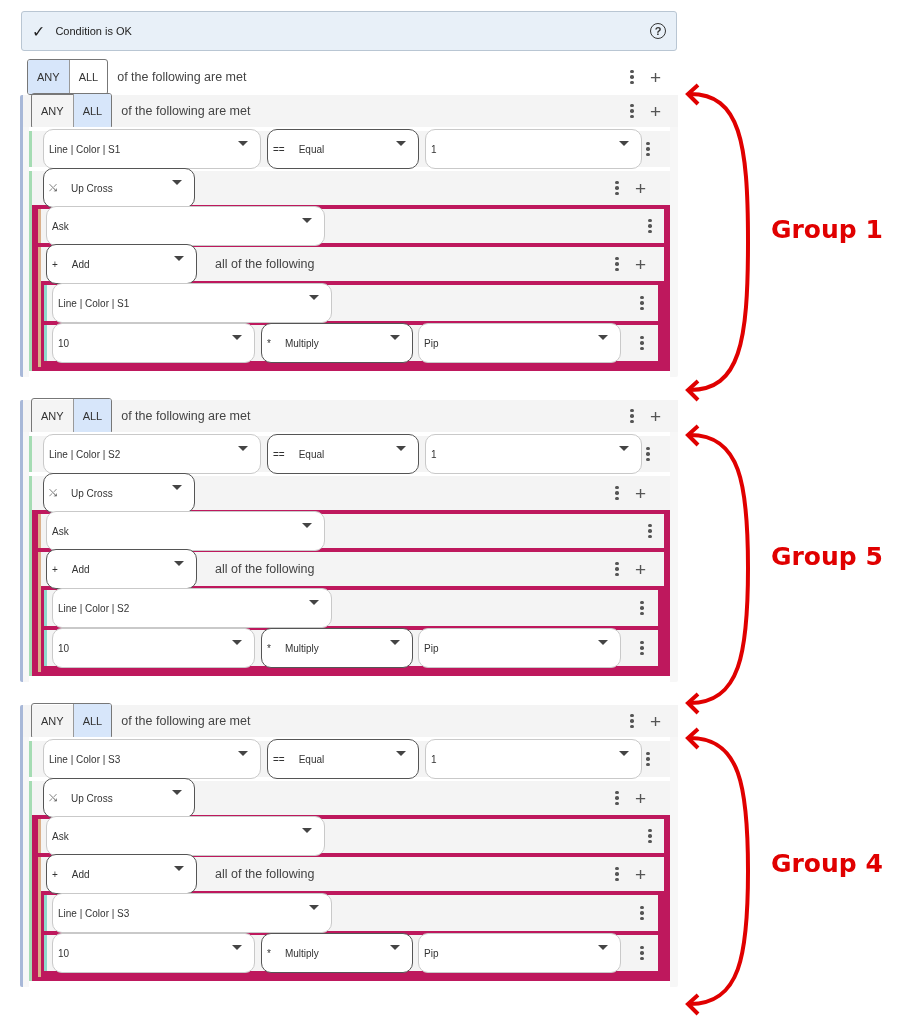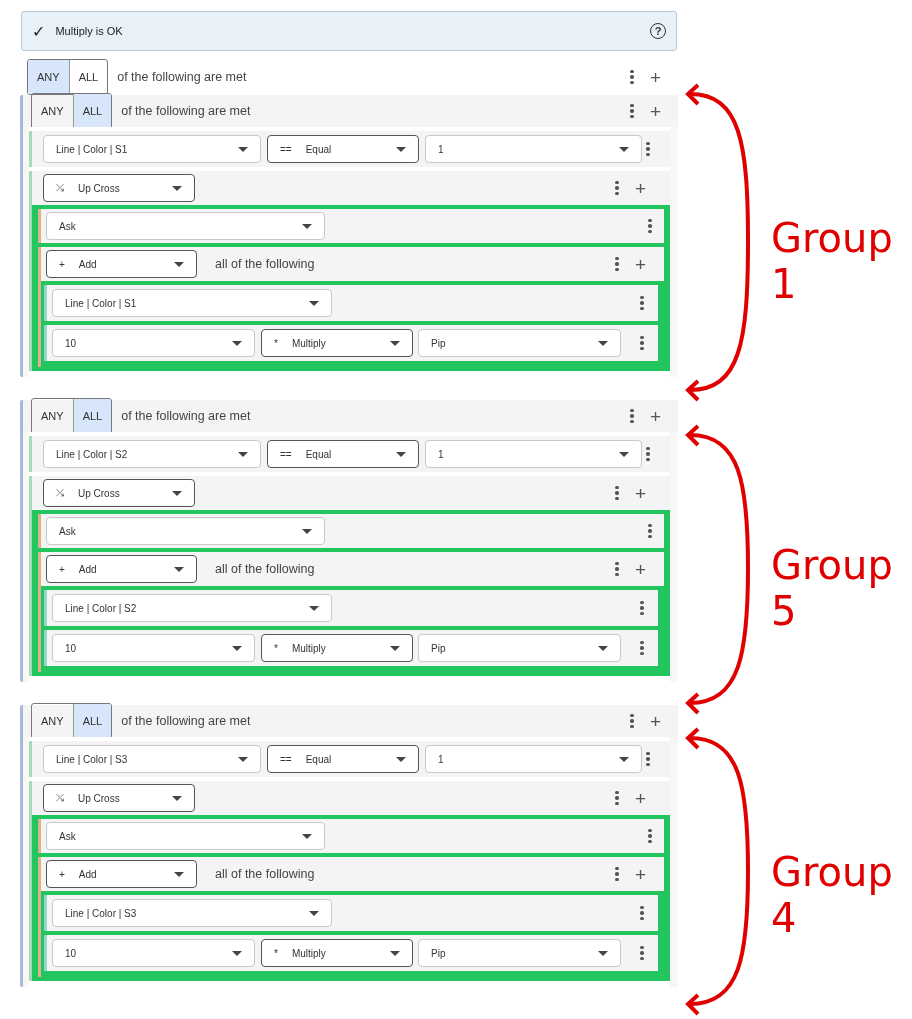--- a/index.html
+++ b/index.html
@@ -19,37 +19,37 @@
   .kebab i { width:3.5px; height:3.5px; background:#555; border-radius:50%; display:block; }
   .plus { font-size:19px; color:#555; line-height:1; font-weight:300; }
   .group { position:absolute; left:20px; width:658px; background:#f7f7f7; border-left:3px solid #a8b8d8; border-radius:2px; }
   .ghead { height:32px; display:flex; align-items:center; padding-left:8px; background:#f4f4f4; }
   .ghead .acts { margin-right:17px; }
   .inner { position:relative; margin:0 8px 0 6px; background:#fff; padding:4px 0 6px 0; }
   .row { position:relative; background:#f4f4f4; display:flex; align-items:center; margin-bottom:4px; }
   .row.g { border-left:3px solid #a5dcb3; }
   .row.o { border-left:3px solid #dbb08a; }
   .row.t { border-left:3px solid #8fd9cc; }
-  .sel { height:28px; border:1px solid #c9c9c9; background:#fff; border-radius:4px; display:flex; align-items:center; padding:0 12px; font-size:10px; color:#333; position:relative; }
+  .sel { height:40px; border:1px solid #c9c9c9; background:#fff; border-radius:10px; display:flex; align-items:center; padding:0 5px; font-size:10px; color:#333; position:relative; }
   .sel.dark { border-color:#555; }
   .sel .ic { margin-right:14px; font-size:10px; }
   .sel .arr { position:absolute; right:12px; top:11px; width:0; height:0; border-left:5px solid transparent; border-right:5px solid transparent; border-top:5px solid #444; }
   .rowacts { margin-left:auto; display:flex; align-items:center; gap:16px; margin-right:16px; }
   .wrapO { position:relative; margin-left:6px; border-left:3px solid #dbb08a; }
-  .subbox { background:#22c55e; padding:4px 6px 4px 0; }
+  .subbox { background:#be185d; padding:4px 6px 4px 0; }
   .allof { font-size:12.5px; color:#444; margin-left:18px; }
-  .anno { position:absolute; left:771px; font-size:40px; color:#e00000; font-family:"DejaVu Sans", sans-serif; }
+  .anno { position:absolute; left:771px; font-size:25px; color:#e00000; font-family:"DejaVu Sans", sans-serif;font-weight:bold; }
   svg.br { position:absolute; left:680px; }
 </style>
 </head>
 <body>
 
 <div class="status">
   <span class="check">✓</span>
-  <span class="txt">Multiply is OK</span>
+  <span class="txt">Condition is OK</span>
   <span class="help">?</span>
 </div>
 
 <div class="root-head">
   <div class="seg">
     <span class="on">ANY</span>
     <span>ALL</span>
   </div>
   <span class="met">of the following are met</span>
   <div class="acts">

